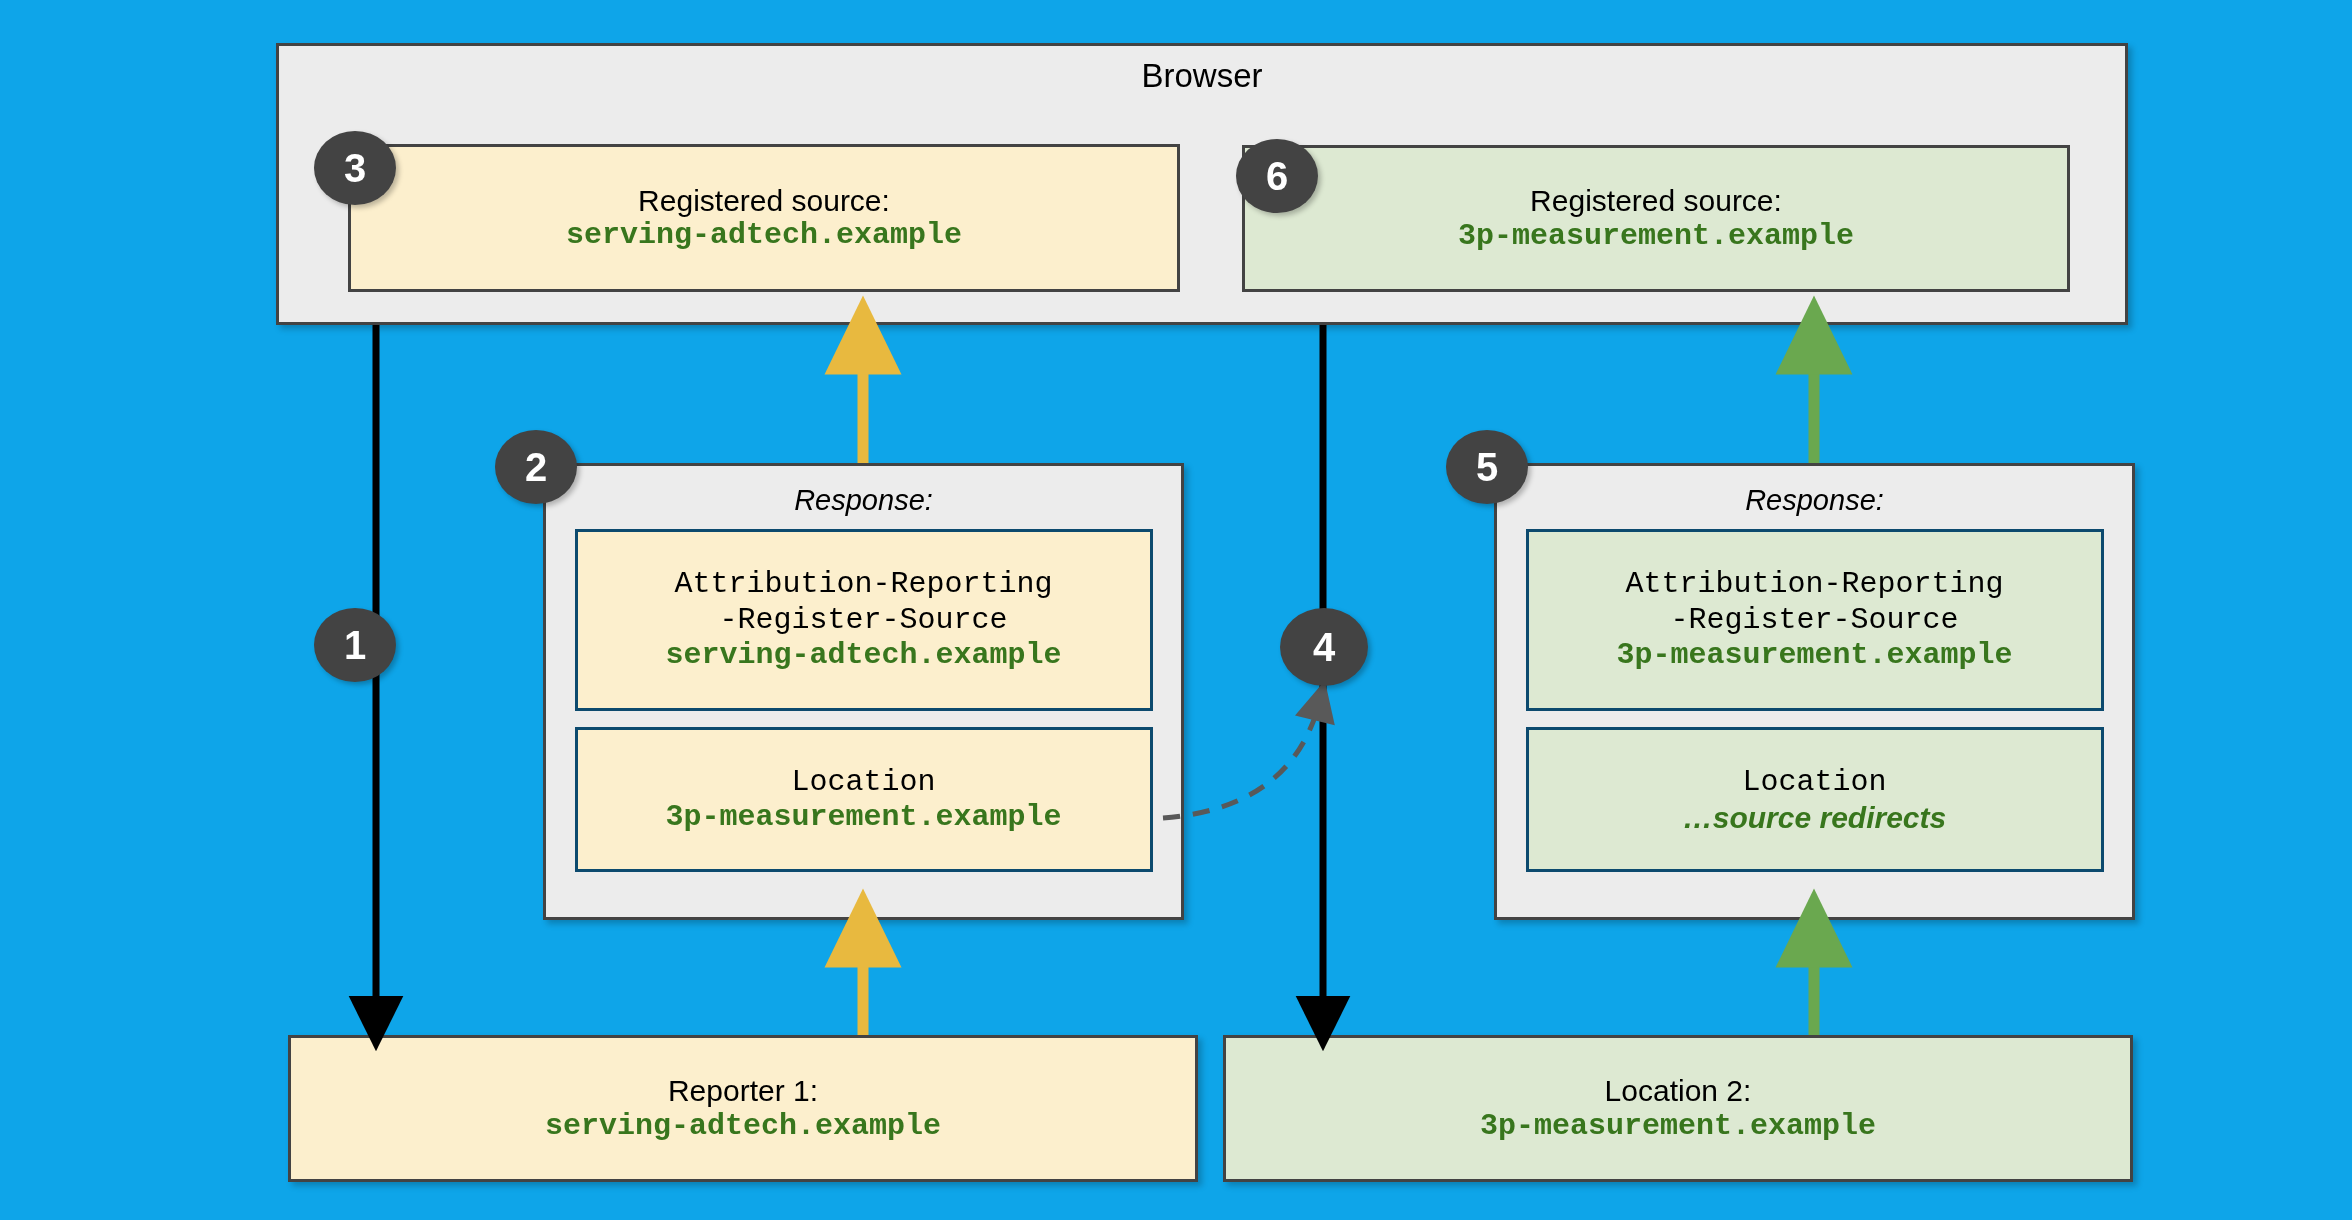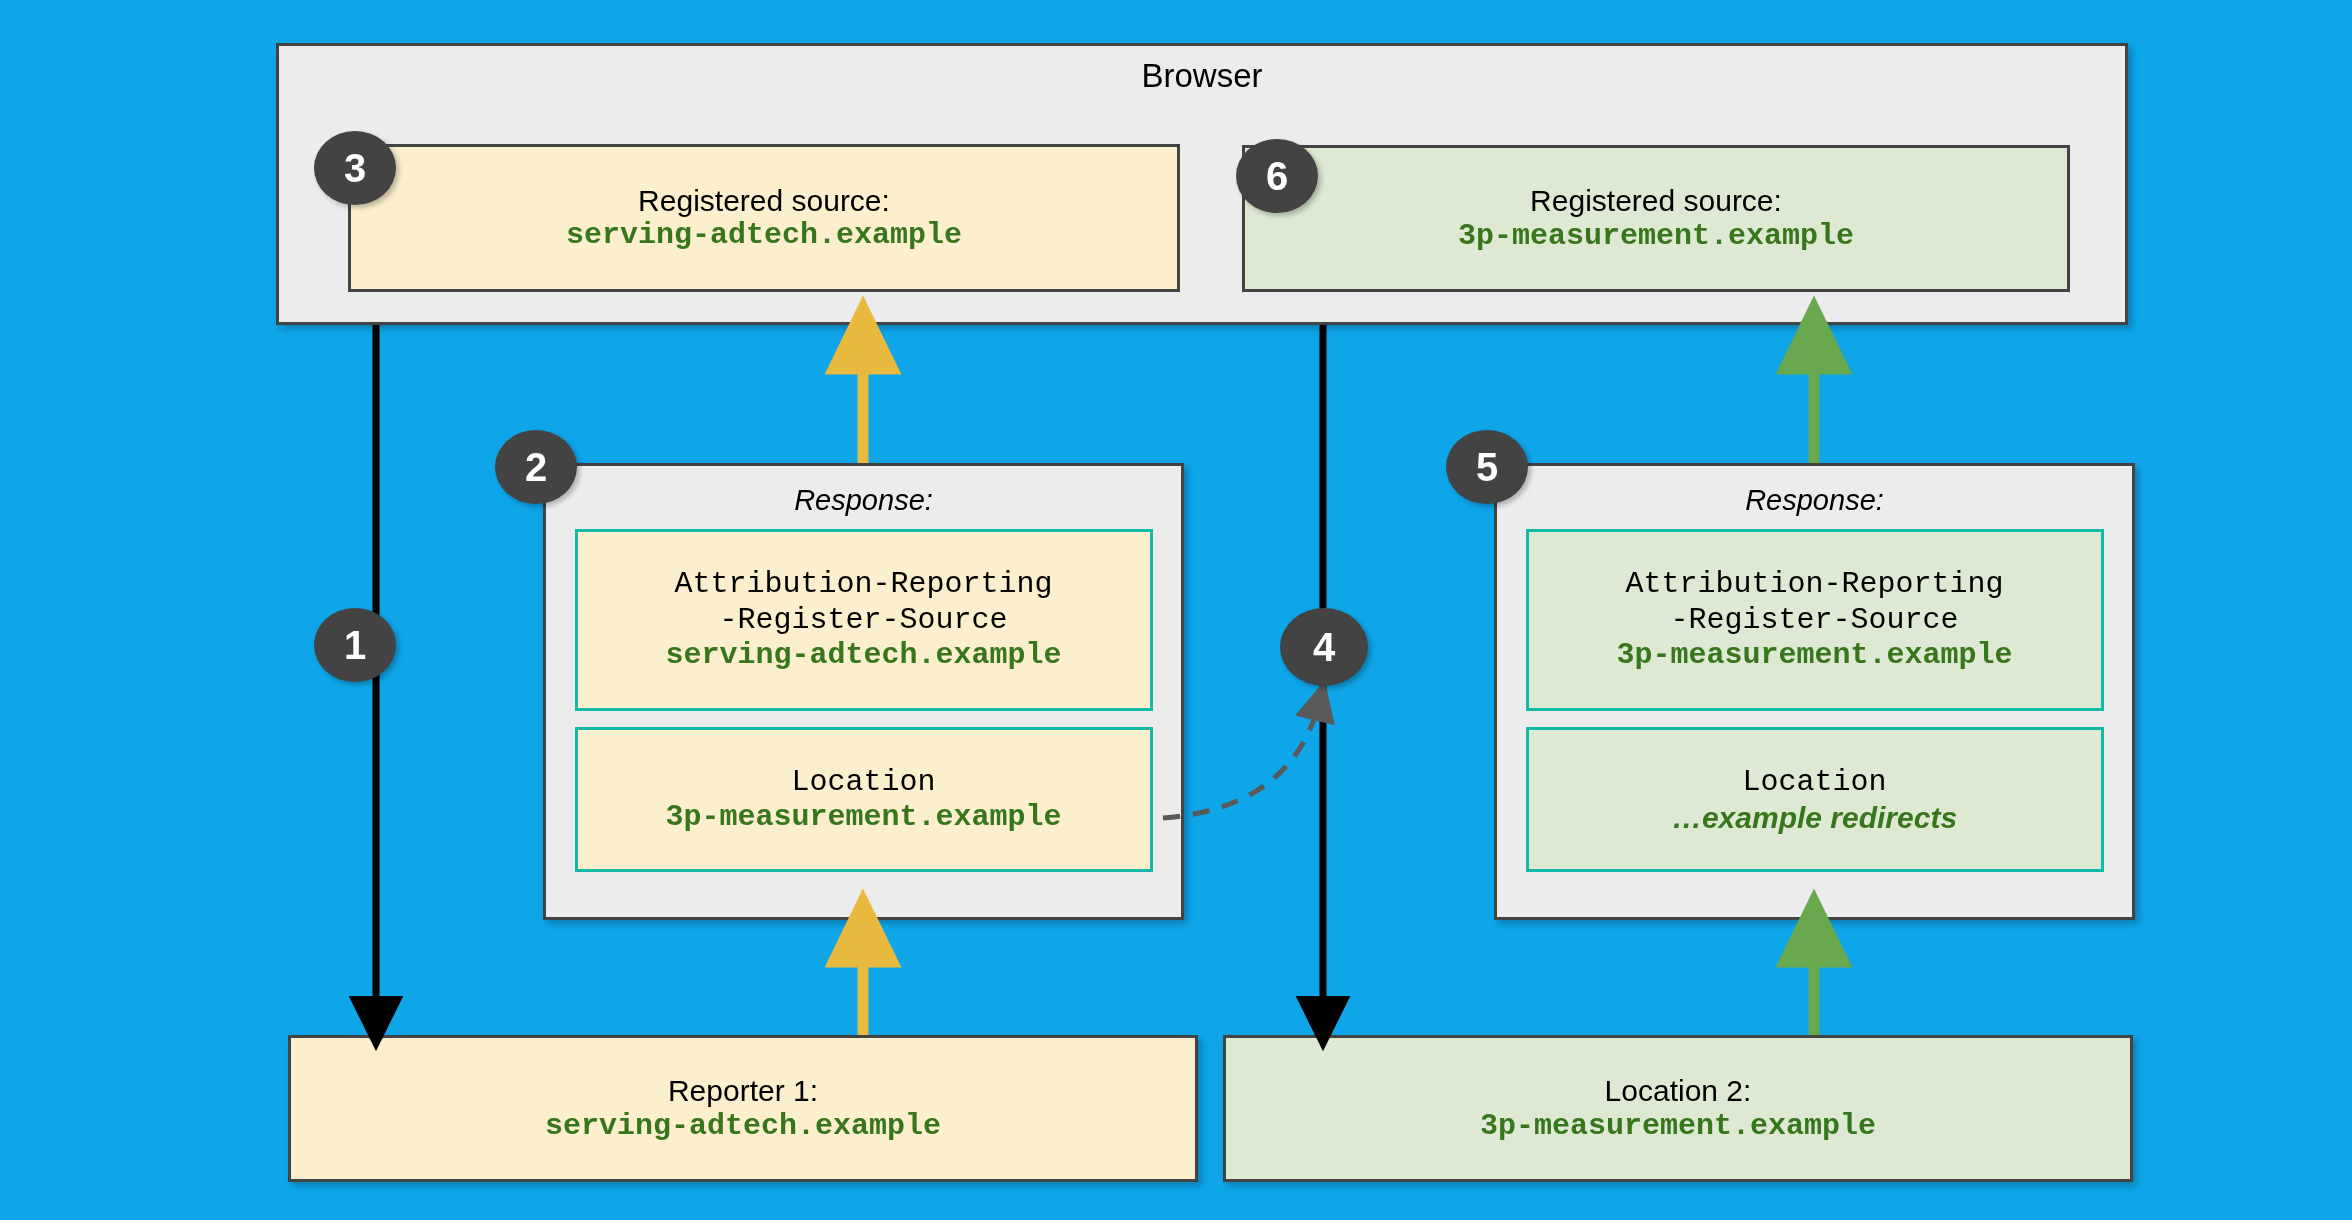--- a/index.html
+++ b/index.html
@@ -111,21 +111,21 @@
   }
   .response-title {
     font-family: "Liberation Sans", sans-serif;
     font-size: 29px;
     color: #000000;
     margin-bottom: 12px;
     font-style: italic;
   }
   .hdr-box {
     box-sizing: border-box;
-    border: 3px solid #14b8a6;
+    border: 3px solid #0c4a6e;
     width: 578px;
     display: flex;
     flex-direction: column;
     align-items: center;
     justify-content: center;
   }
   .hdr-box.tall  { height: 182px; }
   .hdr-box.short { height: 145px; margin-top: 16px; }
 
   
@@ -256,21 +256,21 @@
     <div class="response-title">Response:</div>
 
     <div class="hdr-box tall fill-green">
       <div class="lbl-mono-black">Attribution-Reporting
 -Register-Source</div>
       <div class="lbl-mono">3p-measurement.example</div>
     </div>
 
     <div class="hdr-box short fill-green">
       <div class="lbl-mono-black">Location</div>
-      <div class="lbl-italic">…example redirects</div>
+      <div class="lbl-italic">…source redirects</div>
     </div>
   </div>
 
   <div class="box fill-yellow" id="reporter-1">
     <div class="lbl-sans">Reporter 1:</div>
     <div class="lbl-mono">serving-adtech.example</div>
   </div>
 
   <div class="box fill-green" id="reporter-2">
     <div class="lbl-sans">Location 2:</div>

